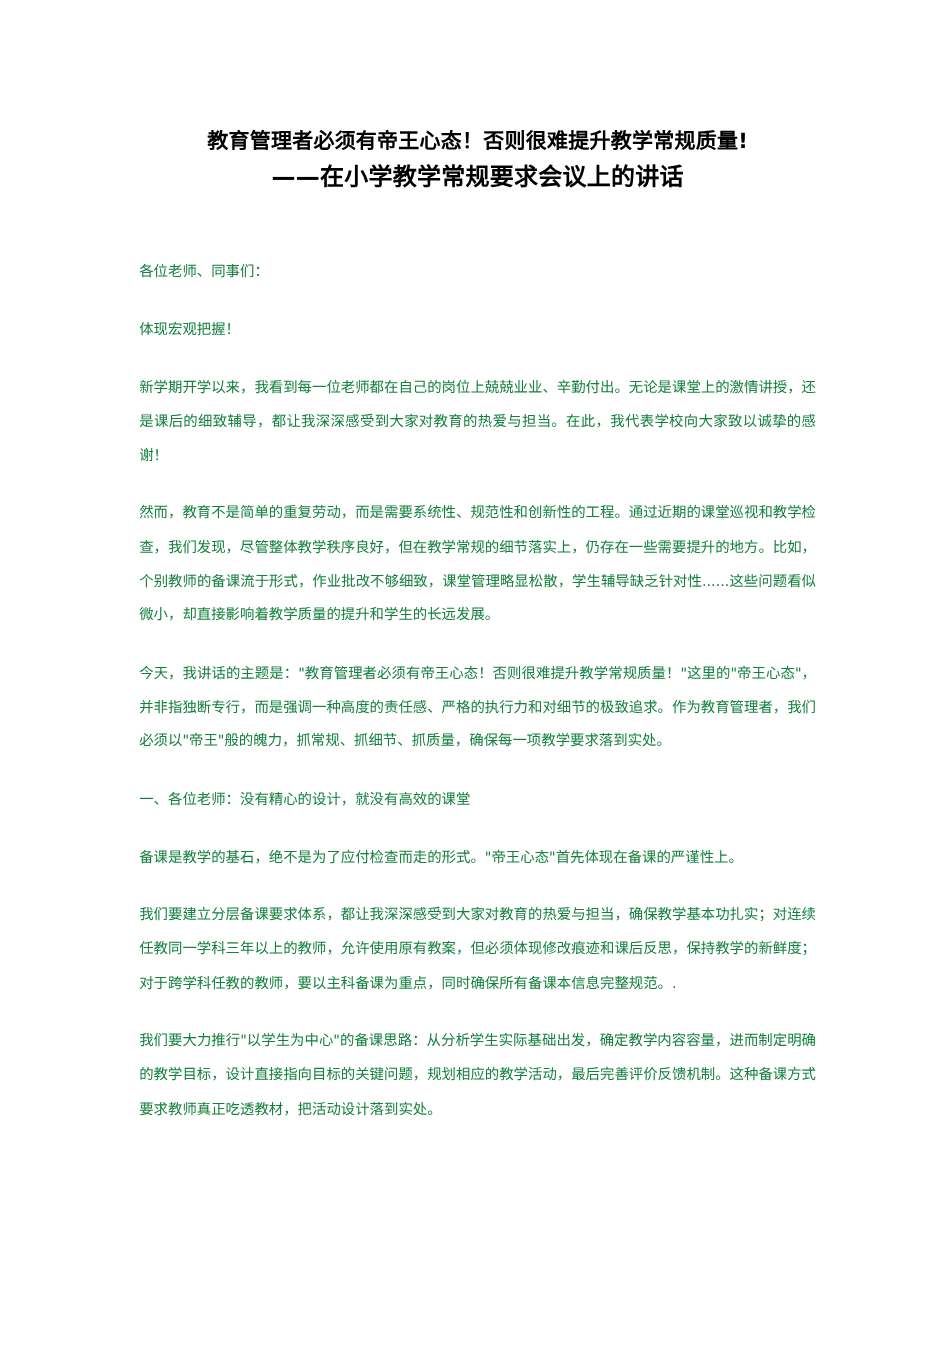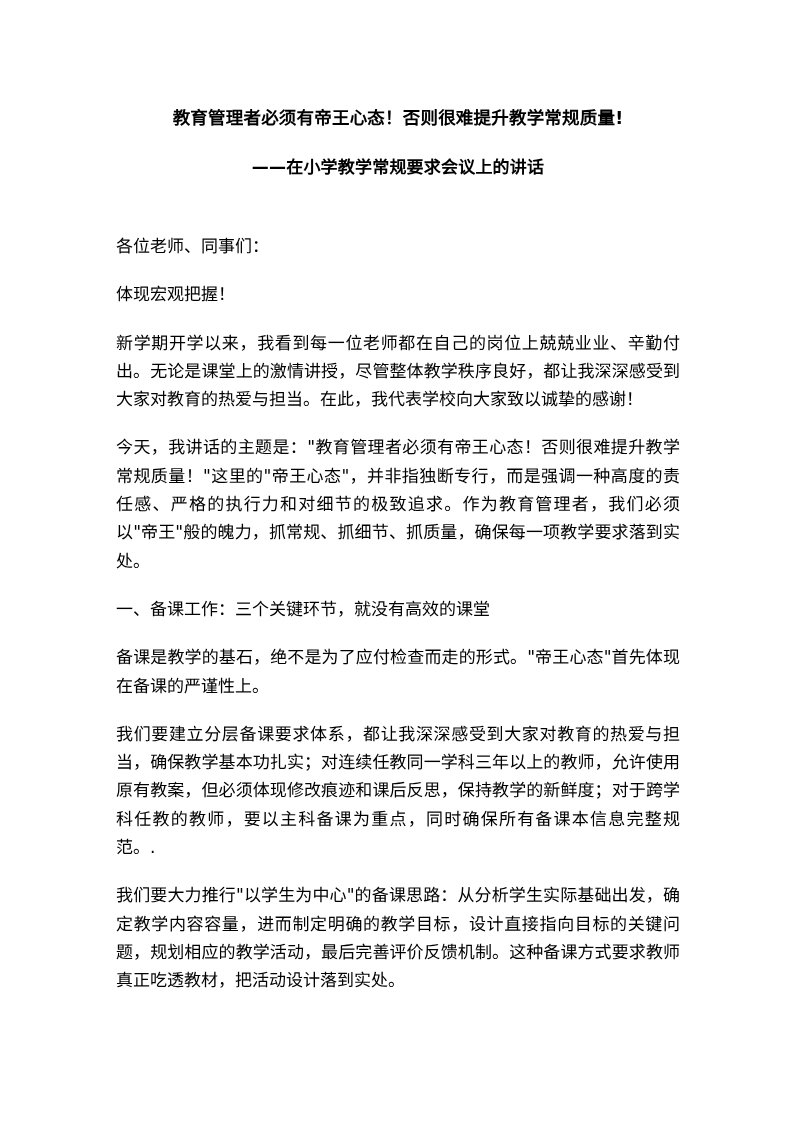--- a/index.html
+++ b/index.html
@@ -36,36 +36,36 @@
     font-weight: bold;
     line-height: 30px;
     text-align: center;
     letter-spacing: 0.2px;
     color: #000;
   }
   .title-main {
     margin-top: 103px;
   }
   .title-sub {
-    margin-top: 21px;
-    font-size: 17px;
+    margin-top: 1px;
+    font-size: 20px;
     line-height: 26px;
   }
   
   .body-block {
     margin-top: 52px;
   }
   p.para {
     margin: 0 0 20px 0;
     padding: 0;
-    font-size: 17px;
+    font-size: 12px;
     line-height: 28.3px;
     text-align: justify;
     text-justify: inter-ideograph;
-    color: #000000;
+    color: #15803d;
     word-break: break-all;
   }
   p.para:last-child {
     margin-bottom: 0;
   }
   p.heading-para {
     margin: 0 0 20px 0;
   }
 </style>
 </head>
@@ -77,26 +77,27 @@
     <h1 class="doc-title title-main">教育管理者必须有帝王心态！否则很难提升教学常规质量!</h1>
 
     <h2 class="doc-title title-sub">——在小学教学常规要求会议上的讲话</h2>
 
     <div class="body-block">
 
       <p class="para">各位老师、同事们：</p>
 
       <p class="para">体现宏观把握！</p>
 
-      <p class="para">新学期开学以来，我看到每一位老师都在自己的岗位上兢兢业业、辛勤付出。无论是课堂上的激情讲授，尽管整体教学秩序良好，都让我深深感受到大家对教育的热爱与担当。在此，我代表学校向大家致以诚挚的感谢！</p>
+      <p class="para">新学期开学以来，我看到每一位老师都在自己的岗位上兢兢业业、辛勤付出。无论是课堂上的激情讲授，还是课后的细致辅导，都让我深深感受到大家对教育的热爱与担当。在此，我代表学校向大家致以诚挚的感谢！</p>
 
+      <p class="para">然而，教育不是简单的重复劳动，而是需要系统性、规范性和创新性的工程。通过近期的课堂巡视和教学检查，我们发现，尽管整体教学秩序良好，但在教学常规的细节落实上，仍存在一些需要提升的地方。比如，个别教师的备课流于形式，作业批改不够细致，课堂管理略显松散，学生辅导缺乏针对性......这些问题看似微小，却直接影响着教学质量的提升和学生的长远发展。</p>
 
       <p class="para">今天，我讲话的主题是："教育管理者必须有帝王心态！否则很难提升教学常规质量！"这里的"帝王心态"，并非指独断专行，而是强调一种高度的责任感、严格的执行力和对细节的极致追求。作为教育管理者，我们必须以"帝王"般的魄力，抓常规、抓细节、抓质量，确保每一项教学要求落到实处。</p>
 
-      <p class="para heading-para">一、备课工作：三个关键环节，就没有高效的课堂</p>
+      <p class="para heading-para">一、各位老师：没有精心的设计，就没有高效的课堂</p>
 
       <p class="para">备课是教学的基石，绝不是为了应付检查而走的形式。"帝王心态"首先体现在备课的严谨性上。</p>
 
       <p class="para">我们要建立分层备课要求体系，都让我深深感受到大家对教育的热爱与担当，确保教学基本功扎实；对连续任教同一学科三年以上的教师，允许使用原有教案，但必须体现修改痕迹和课后反思，保持教学的新鲜度；对于跨学科任教的教师，要以主科备课为重点，同时确保所有备课本信息完整规范。.</p>
 
 
       <p class="para">我们要大力推行"以学生为中心"的备课思路：从分析学生实际基础出发，确定教学内容容量，进而制定明确的教学目标，设计直接指向目标的关键问题，规划相应的教学活动，最后完善评价反馈机制。这种备课方式要求教师真正吃透教材，把活动设计落到实处。</p>
 
     </div>
   </div>

